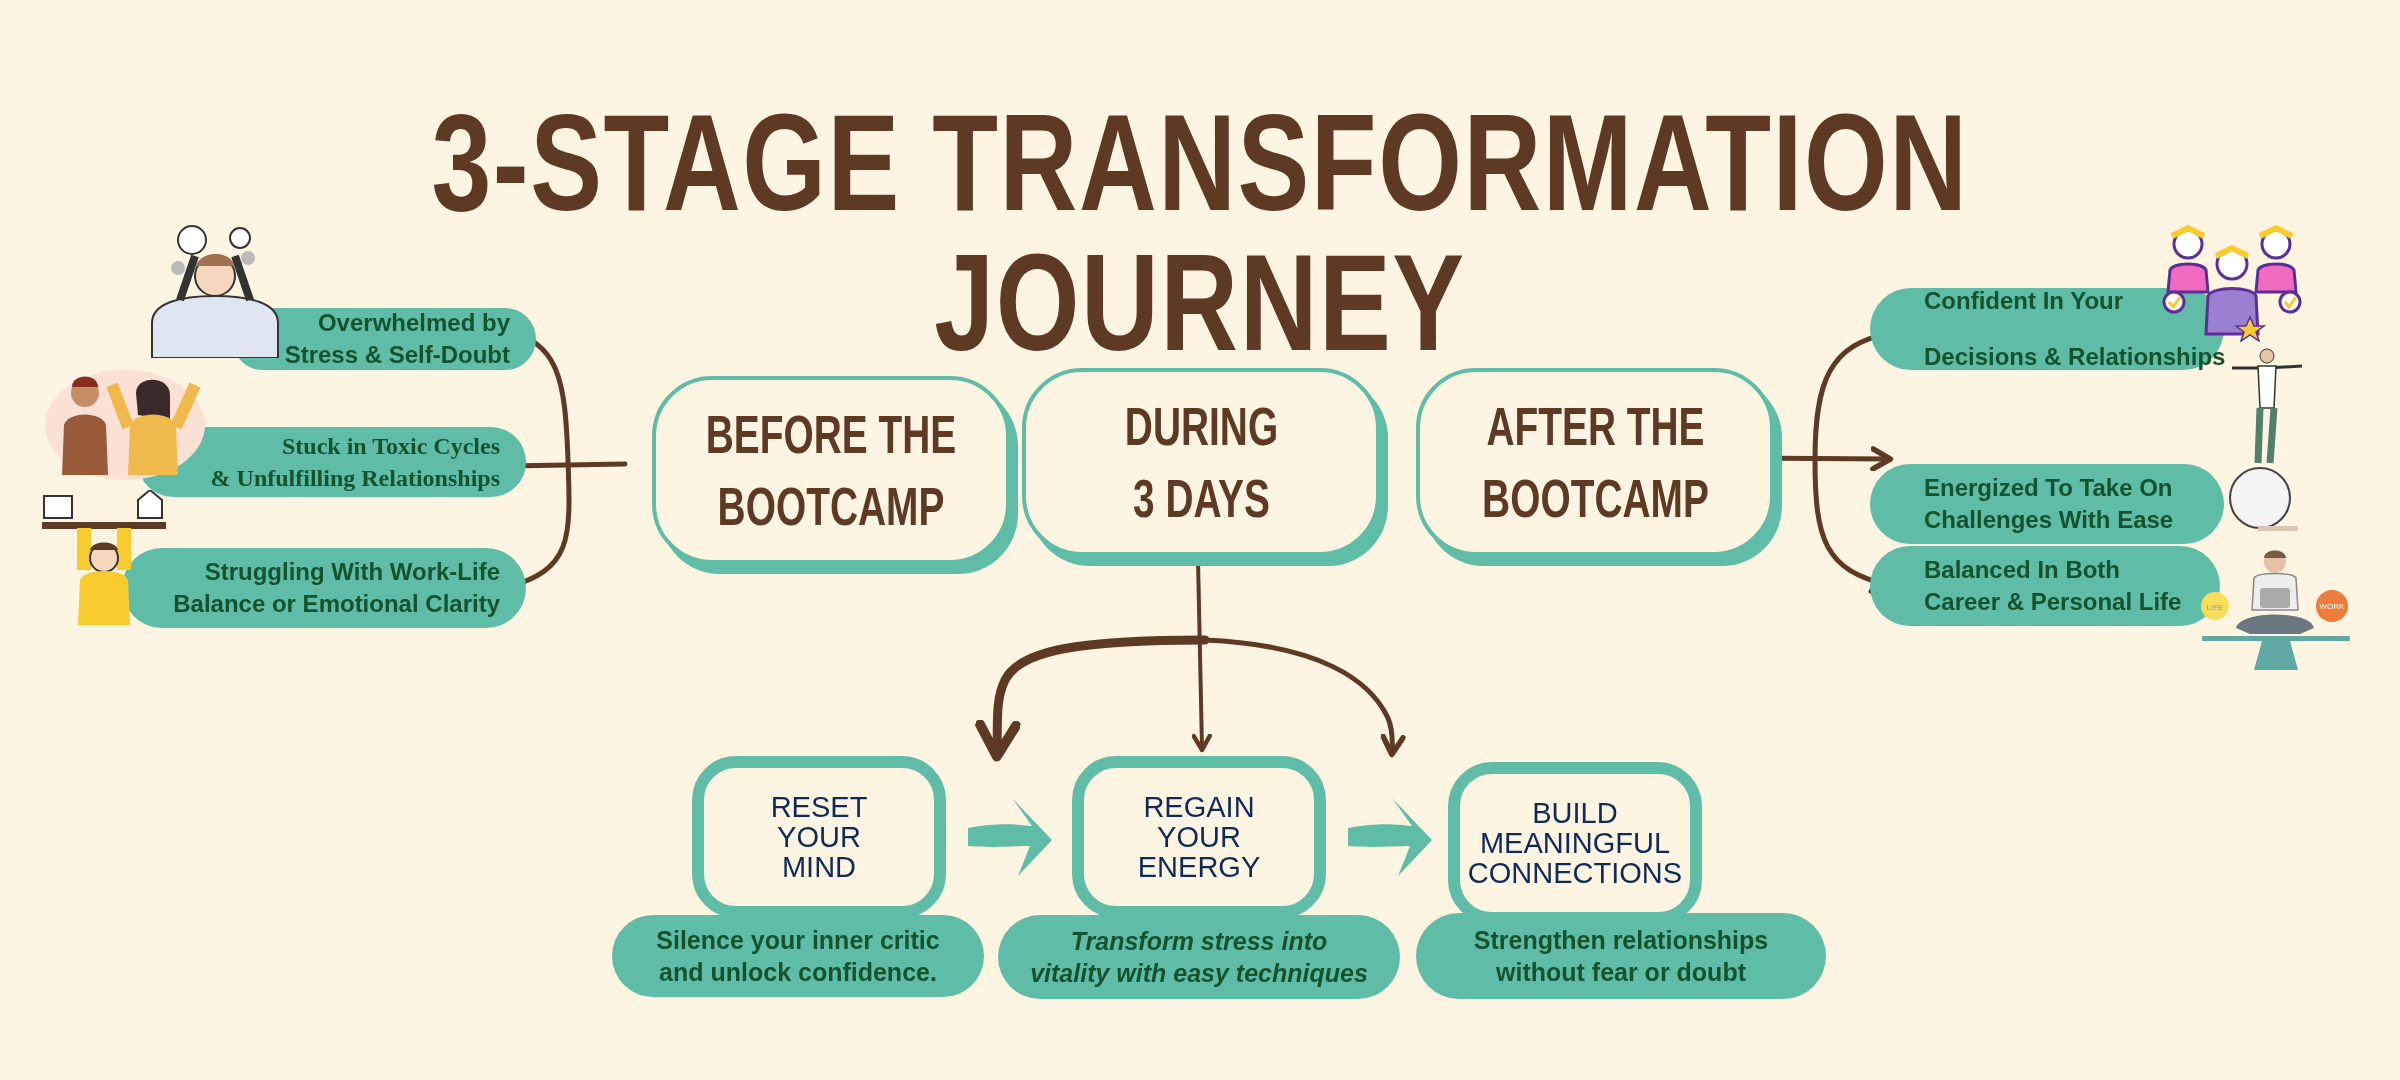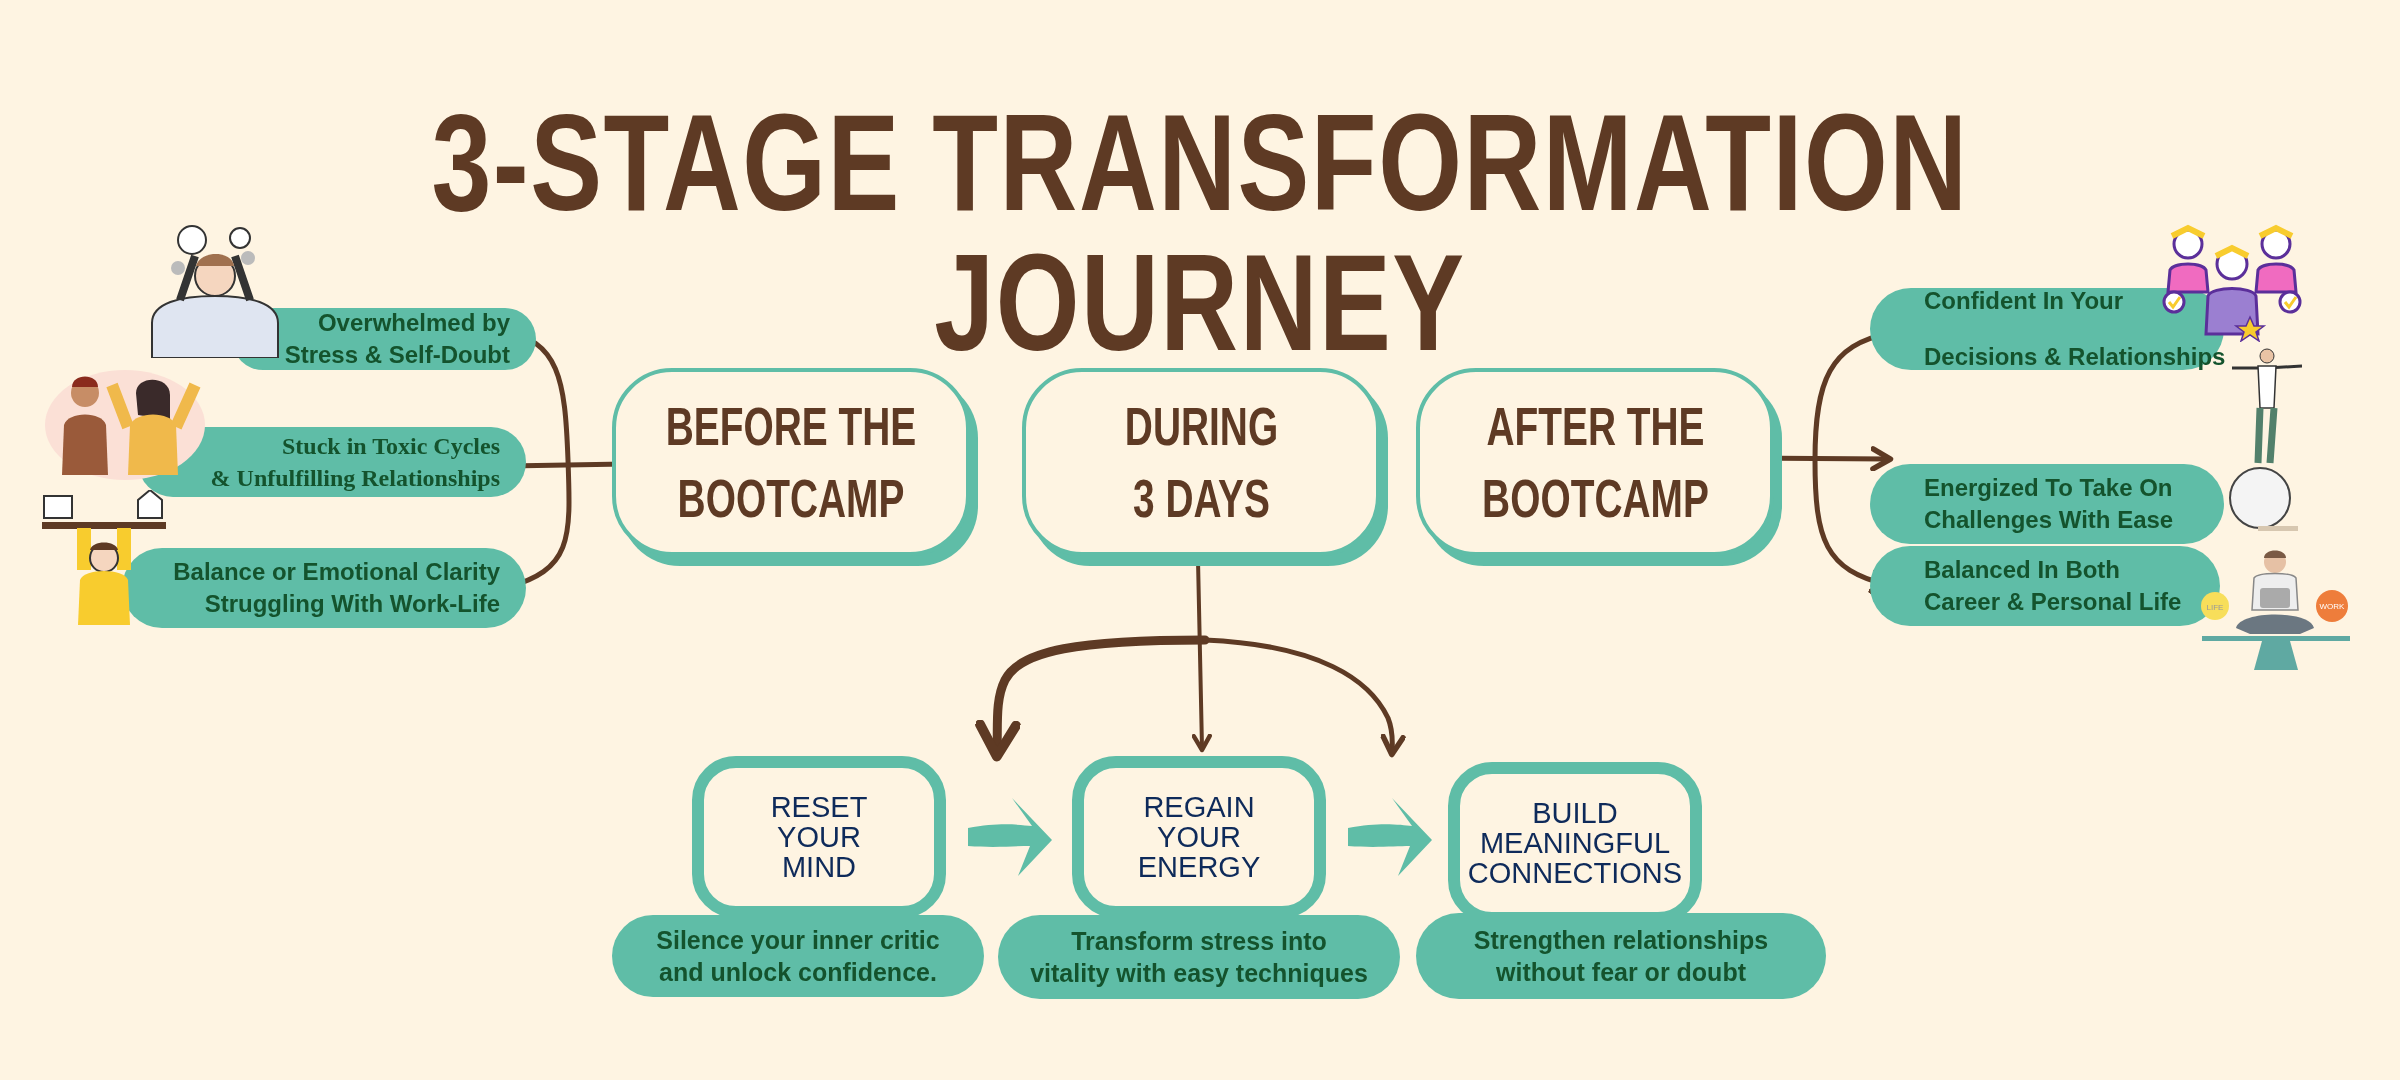--- a/index.html
+++ b/index.html
@@ -73,21 +73,21 @@
     <path d="M1205,640 C1080,640 1020,650 1005,680 C995,700 998,725 997,752" stroke-width="9" marker-end="url(#ah)"></path>
     <path d="M1205,640 C1320,645 1370,680 1388,718 C1392,728 1393,738 1392,752" stroke-width="5" marker-end="url(#ah)"></path>
   </g>
 
   <g fill="#5FBDA7">
     <path d="M968,828 C1000,822 1020,825 1032,826 L1012,798 L1052,840 L1018,876 L1030,846 C1015,846 995,848 968,846 Z"></path>
     <path d="M1348,828 C1380,822 1400,825 1412,826 L1392,798 L1432,840 L1398,876 L1410,846 C1395,846 1375,848 1348,846 Z"></path>
   </g>
 </svg>
 
-<div class="stage" style="left:612px;">
+<div class="stage" style="left:652px;margin-top:8px;">
   <span>BEFORE THE
 BOOTCAMP</span>
 </div>
 <div class="stage" style="left:1022px;">
   <span>DURING
 3 DAYS</span>
 </div>
 <div class="stage" style="left:1416px;">
   <span>AFTER THE
 BOOTCAMP</span>
@@ -95,22 +95,22 @@
 
 <div class="pill left" style="left:232px; top:308px; width:278px; height:62px;">
   <span>Overwhelmed by</span>
   <span>Stress &amp; Self-Doubt</span>
 </div>
 <div class="pill left" style="left:138px; top:427px; width:362px; height:70px;font-family:Liberation Serif, serif;">
   <span>Stuck in Toxic Cycles</span>
   <span>&amp; Unfulfilling Relationships</span>
 </div>
 <div class="pill left" style="left:122px; top:548px; width:378px; height:80px;">
+  <span>Struggling With Work-Life</span>
   <span>Balance or Emotional Clarity</span>
-  <span>Struggling With Work-Life</span>
 </div>
 
 <svg class="illus" style="left:140px; top:218px;" width="150" height="140" viewBox="0 0 150 140">
   <circle cx="52" cy="22" r="14" fill="#fff" stroke="#333" stroke-width="2"></circle>
   <circle cx="100" cy="20" r="10" fill="#fff" stroke="#333" stroke-width="2"></circle>
   <circle cx="38" cy="50" r="7" fill="#bbb"></circle>
     <circle cx="108" cy="40" r="7" fill="#bbb"></circle>
   <path d="M12,140 L12,105 C12,85 40,78 75,78 C110,78 138,85 138,105 L138,140 Z" fill="#dfe5f1" stroke="#333" stroke-width="2"></path>
   <path d="M40,82 L55,38 M110,82 L95,38" stroke="#333" stroke-width="8" fill="none"></path>
   <circle cx="75" cy="58" r="20" fill="#f5d6bf" stroke="#333" stroke-width="2"></circle>
@@ -201,20 +201,20 @@
 <div class="step" style="left:1448px; top:762px;">
   <span>BUILD
 MEANINGFUL
 CONNECTIONS</span>
 </div>
 
 <div class="pill bottom" style="left:612px; top:915px; width:372px; height:82px;">
   <span>Silence your inner critic</span>
   <span>and unlock confidence.</span>
 </div>
-<div class="pill bottom" style="left:998px; top:915px; width:402px; height:84px;">
+<div class="pill bottom" style="left:998px; top:915px; width:402px; height:84px;font-style:italic;">
   <span>Transform stress into</span>
   <span>vitality with easy techniques</span>
 </div>
 <div class="pill bottom" style="left:1416px; top:913px; width:410px; height:86px;">
   <span>Strengthen relationships</span>
   <span>without fear or doubt</span>
 </div>
 
 </body></html>

